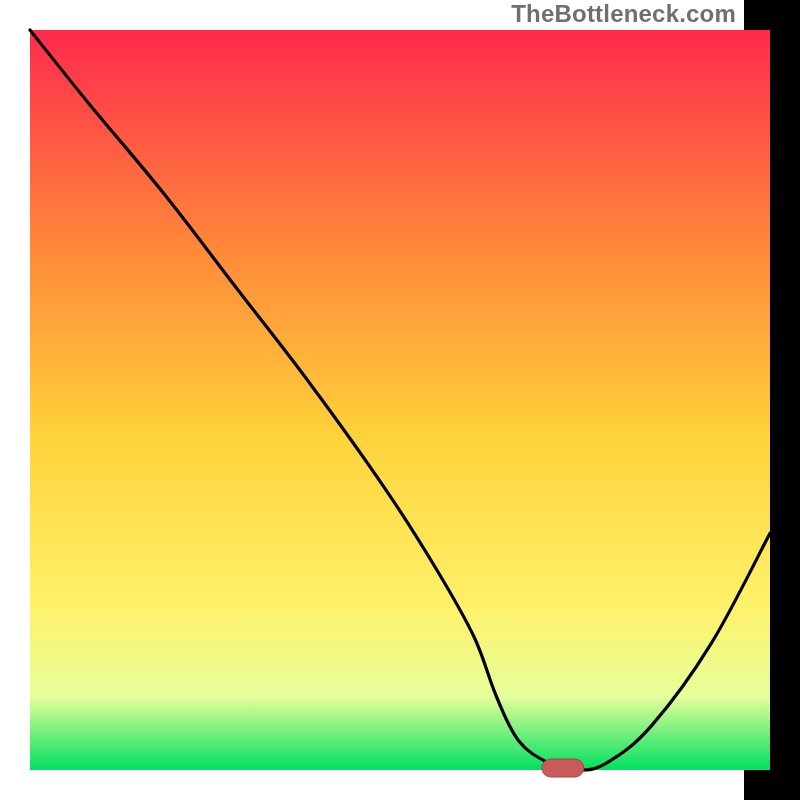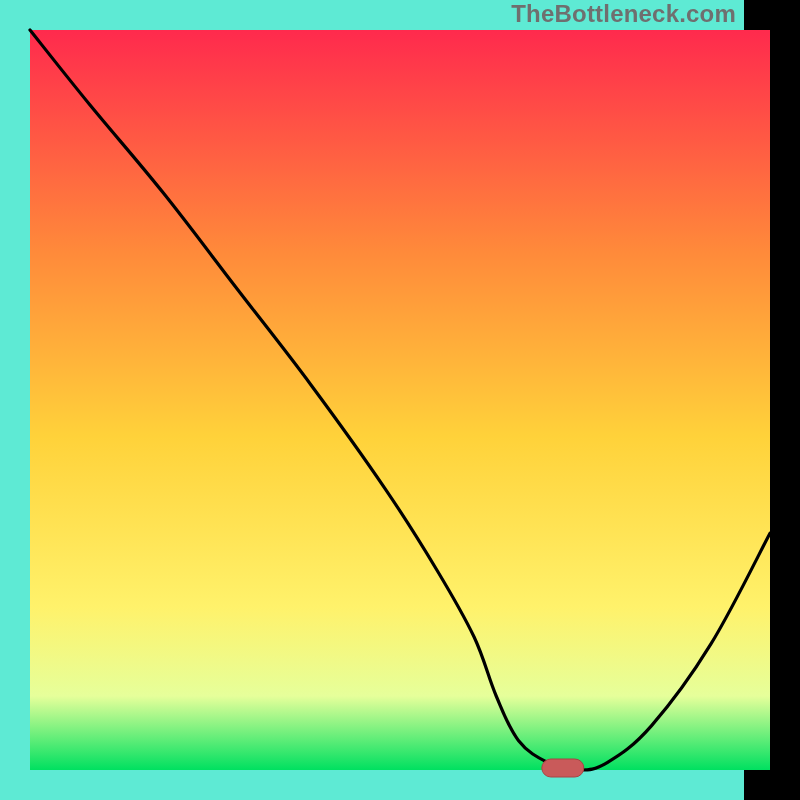--- a/index.html
+++ b/index.html
@@ -7,21 +7,21 @@
     padding: 0;
     width: 800px;
     height: 800px;
     background: #000;
     overflow: hidden;
   }
   .stage {
     position: relative;
     width: 744px;
     height: 800px;
-    background: #5eead4;
+    background: #ffffff;
   }
   .watermark {
     position: absolute;
     top: 0;
     right: 8px;
     font-family: Arial, Helvetica, sans-serif;
     font-size: 24px;
     font-weight: 600;
     color: #6f6f6f;
     letter-spacing: 0.2px;

